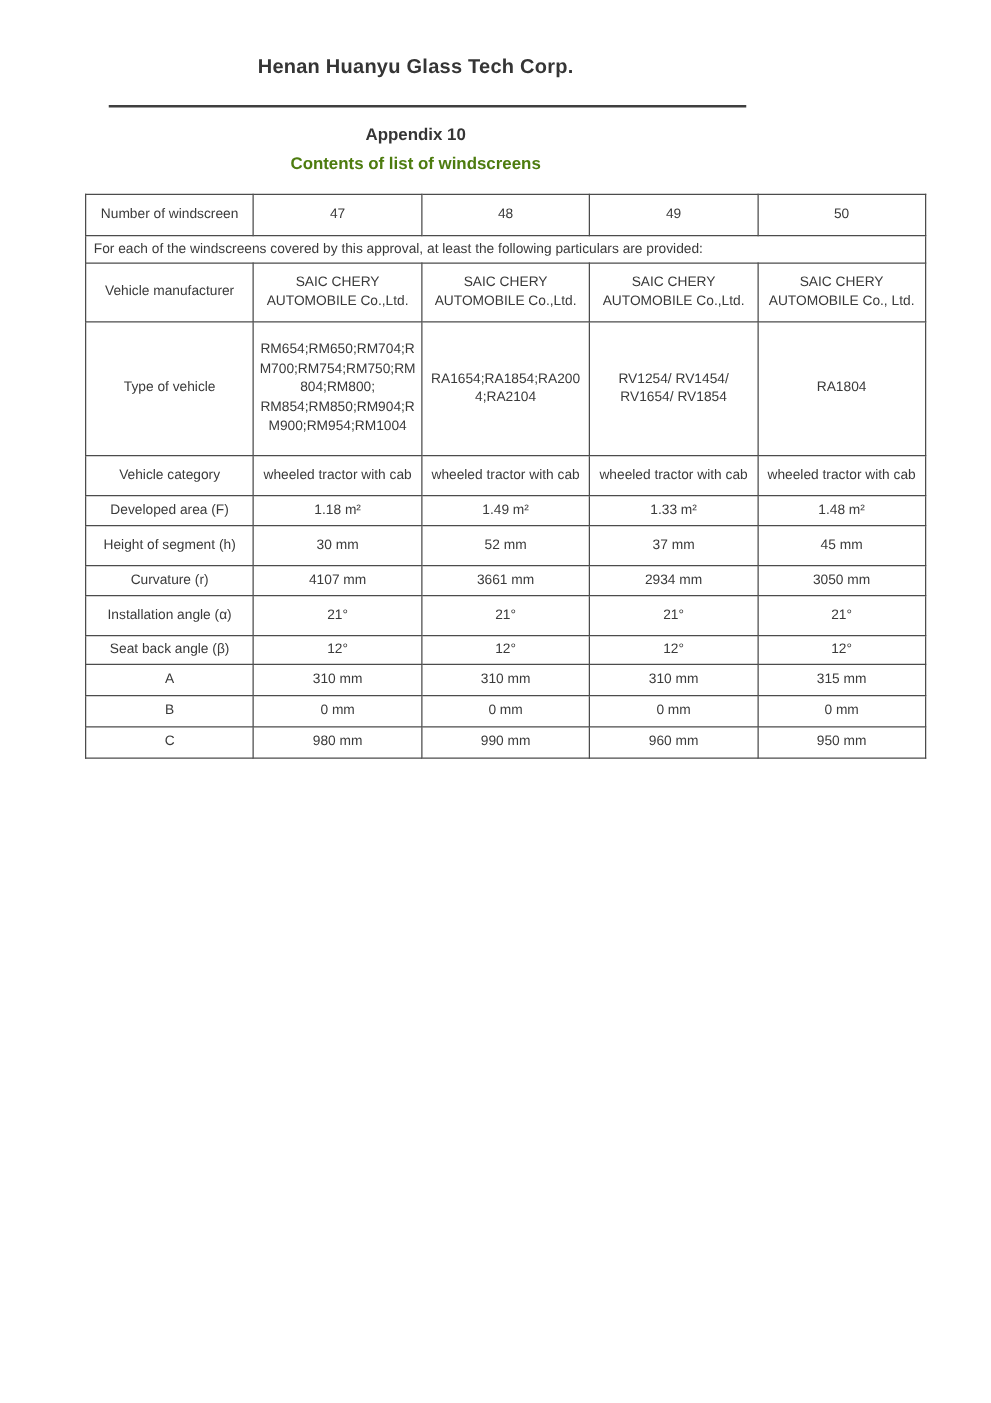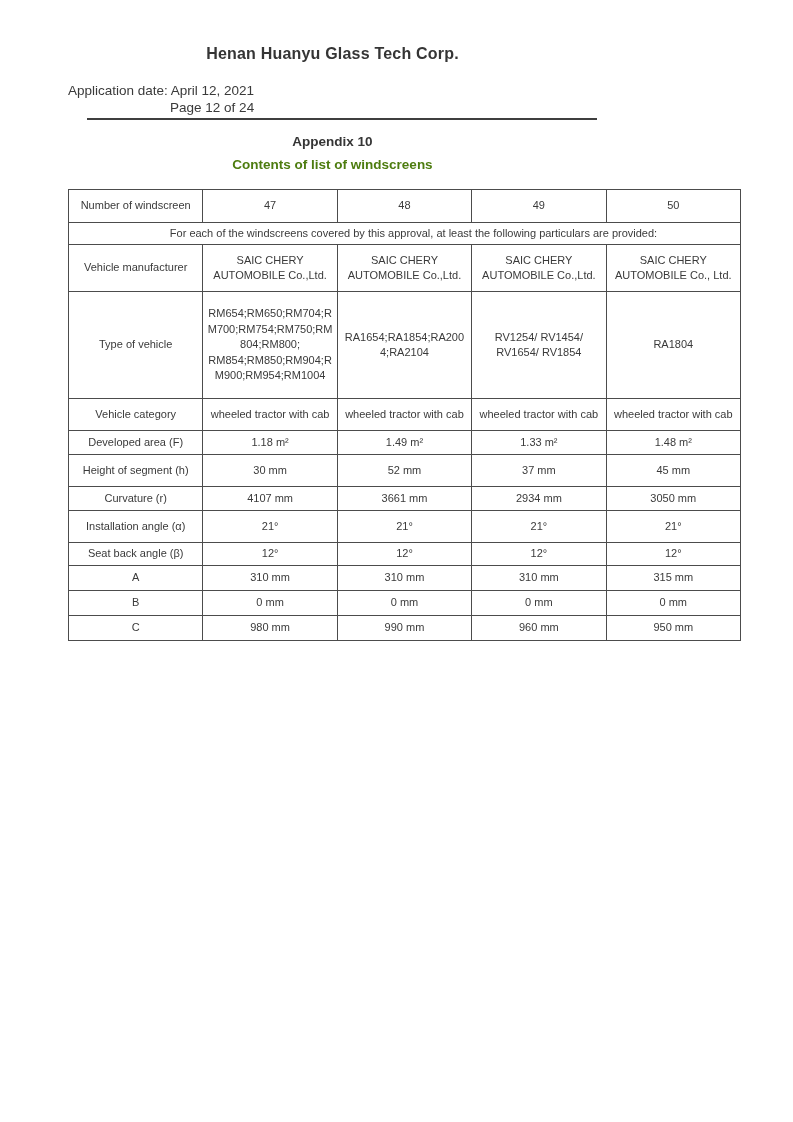--- a/index.html
+++ b/index.html
@@ -63,22 +63,22 @@
     line-height: 15.4px;
     color: #3a3a3a;
   }
   .windscreen-table td {
     border: 1px solid #4c4c4c;
     padding: 2px 4px;
     text-align: center;
     vertical-align: middle;
   }
   .windscreen-table td.note-cell {
-    text-align: center;
-    padding-left: 22px;
+    text-align: left;
+    padding-left: 6px;
     margin-left: 16px;
   }
   .windscreen-table td.preline {
     white-space: pre-line;
     word-break: break-all;
   }
   .windscreen-table td.breakall { word-break: break-all; }
   
   tr.r-number    { height: 33px; }
   tr.r-note      { height: 22px; }
@@ -94,24 +94,20 @@
   tr.r-coord     { height: 25px; }
 </style>
 </head>
 <body>
 
 <div class="page">
 
   <div class="company-title">Henan Huanyu Glass Tech Corp.</div>
 
   <div class="meta-row">
-    <div class="meta-right">
-      <div>Application date: April 12, 2021</div>
-      <div>Page 12 of 24</div>
-    </div>
   </div>
 
   <div class="header-rule"></div>
 
   <div class="appendix-title">Appendix 10</div>
   <div class="doc-subtitle">Contents of list of windscreens</div>
 
   <table class="windscreen-table">
     <colgroup>
       <col style="width:20%">

